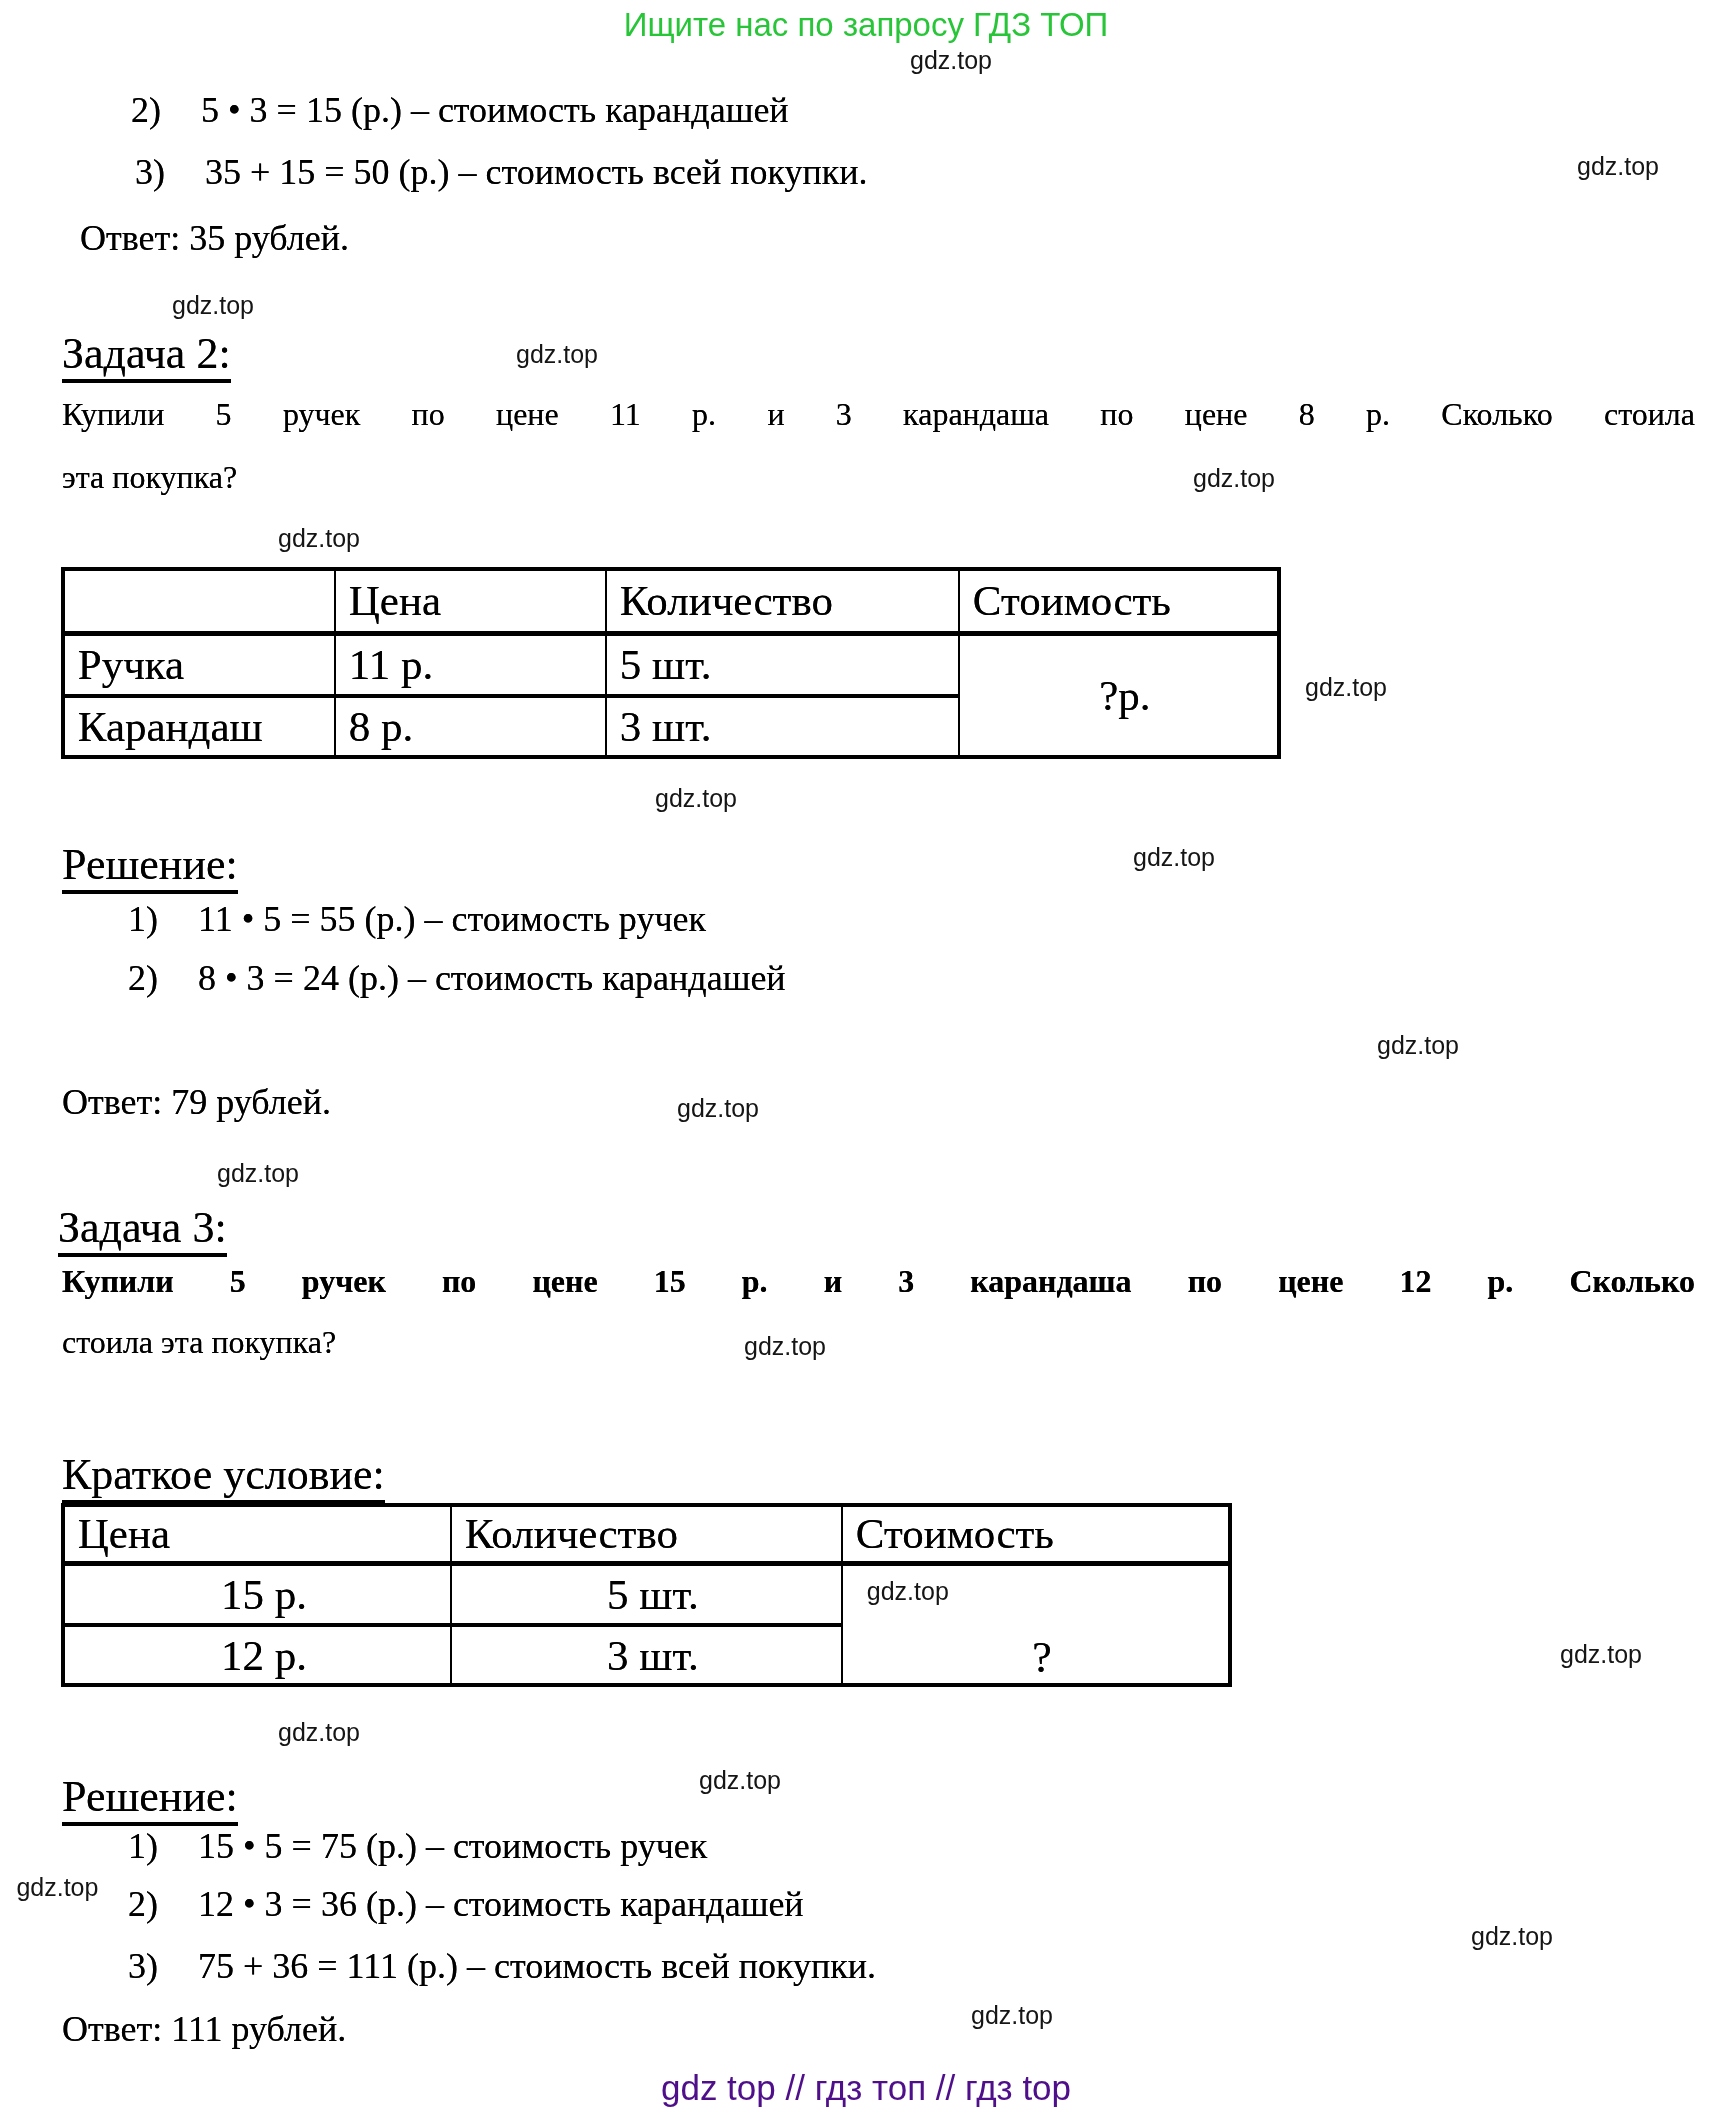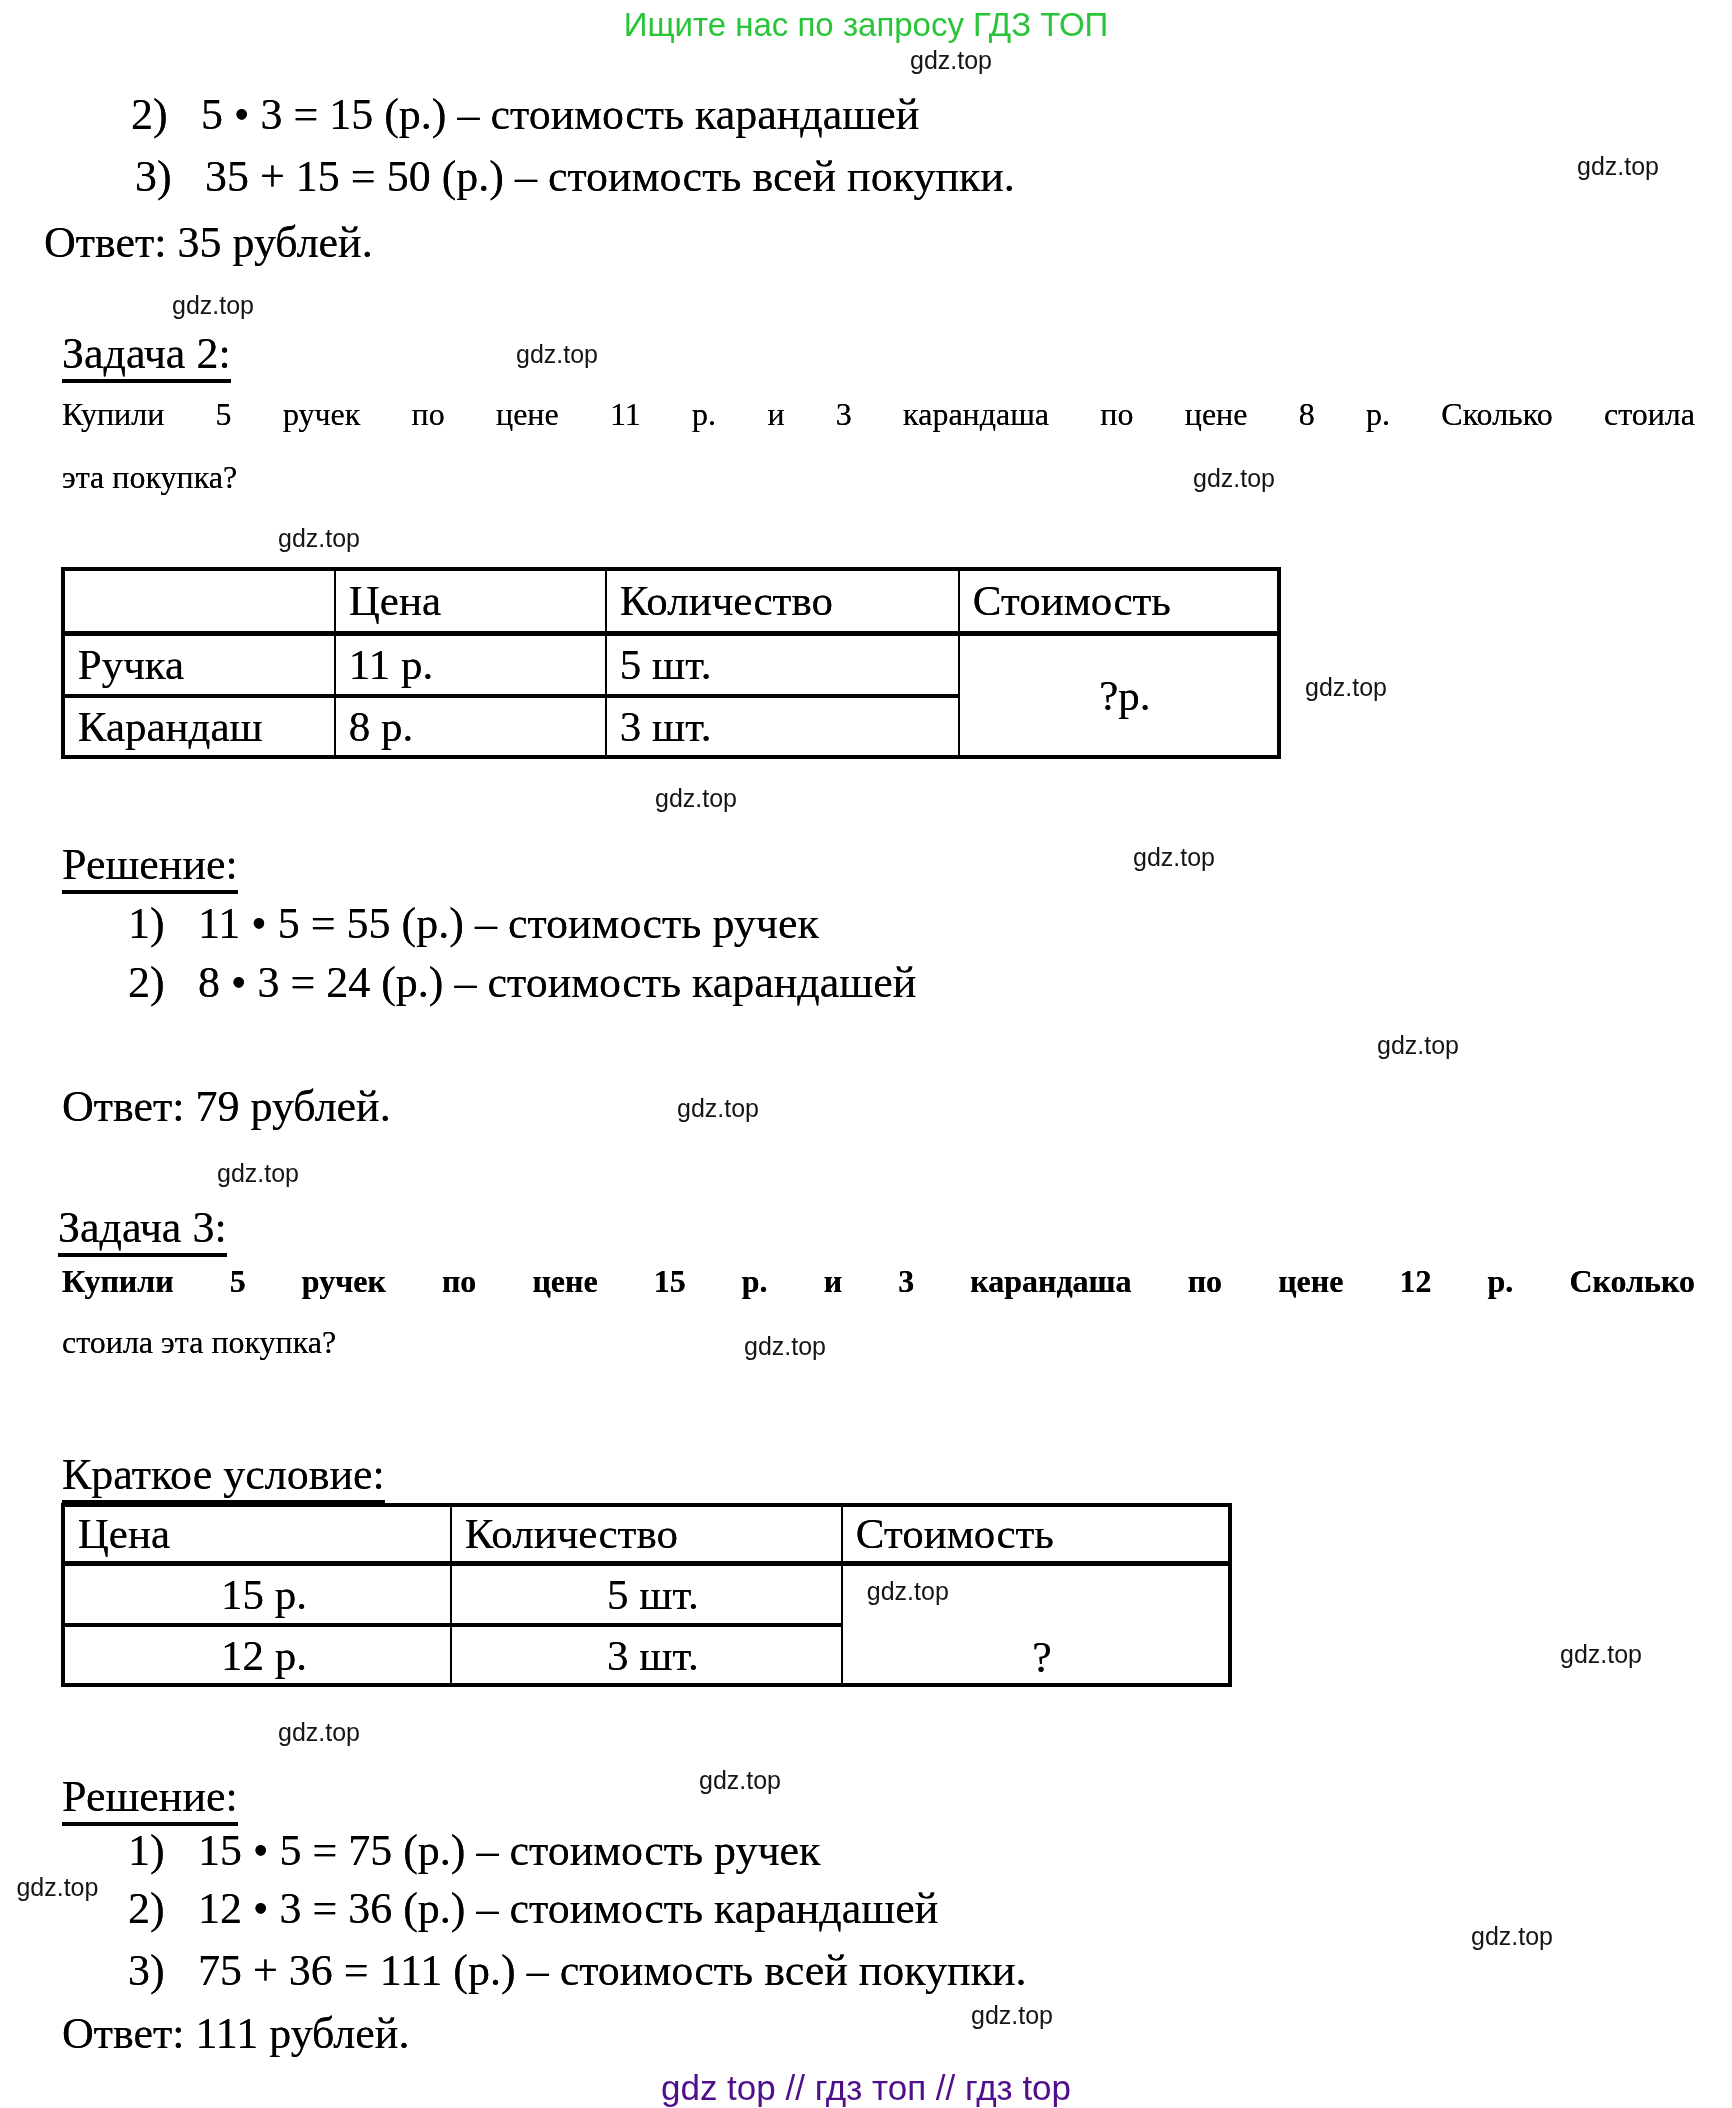--- a/index.html
+++ b/index.html
@@ -1,21 +1,21 @@
 <!DOCTYPE html>
 <html style="font-size:14.6px"><head>
 <meta charset="utf-8">
 <style>
   html,body { margin:0; padding:0; background:#ffffff; }
   .page {
     position:relative; width:1732px; height:2109px; background:#ffffff;
     font-family:"Liberation Serif", serif; color:#000;
     overflow:hidden;
   }
-  .txt { position:absolute; font-size:44px; line-height:1.08; white-space:nowrap;
+  .txt { position:absolute; font-size:36px; line-height:1.08; white-space:nowrap;
          text-shadow:0 0 0.5px rgba(0,0,0,.85); }
   .marker { display:inline-block; width:70px; }
   .head { position:absolute; font-size:44px; line-height:1.0; white-space:nowrap;
           border-bottom:4.6px solid #000; padding-bottom:2.7px;
           text-shadow:0 0 0.5px rgba(0,0,0,.85); }
   .para { position:absolute; left:62px; width:1633px; font-size:32px; line-height:1.08;
           text-shadow:0 0 0.5px rgba(0,0,0,.85); }
   .jfull { text-align:justify; text-align-last:justify; }
   .wm { position:absolute; font-family:"Liberation Sans", sans-serif; font-size:25px;
         color:#151515; white-space:nowrap; }
@@ -65,21 +65,21 @@
   <span class="wm" style="left:16.4px;   top:1873px;">gdz.top</span>
   <span class="wm" style="left:1471px; top:1922px;">gdz.top</span>
   <span class="wm" style="left:971px; top:2001px;">gdz.top</span>
 
   <div class="txt" style="left:131px; top:91px;">
     <span class="marker">2)</span><span>5 • 3 = 15 (р.) – стоимость карандашей</span>
   </div>
   <div class="txt" style="left:135px; top:153px;">
     <span class="marker">3)</span><span>35 + 15 = 50 (р.) – стоимость всей покупки.</span>
   </div>
-  <div class="txt" style="left:44px; top:219px;">Ответ: 35 рублей.</div>
+  <div class="txt" style="left:80px; top:219px;">Ответ: 35 рублей.</div>
 
   <div class="head" style="left:62px; top:332px;">Задача 2:</div>
   <div class="para jfull" style="top:397px;">Купили 5 ручек по цене 11 р. и 3 карандаша по цене 8 р. Сколько стоила</div>
   <div class="para" style="top:460px;">эта покупка?</div>
 
   <table class="tbl" id="table1">
     <colgroup>
         <col style="width:272px">
         <col style="width:271px">
         <col style="width:353px">

